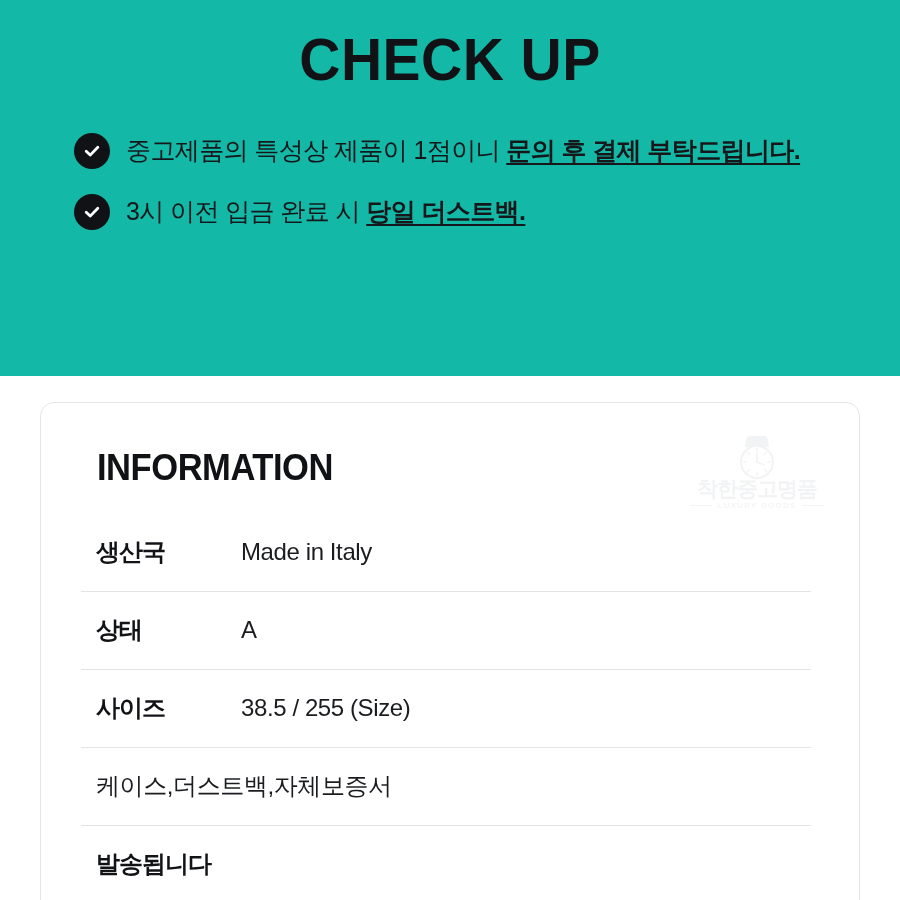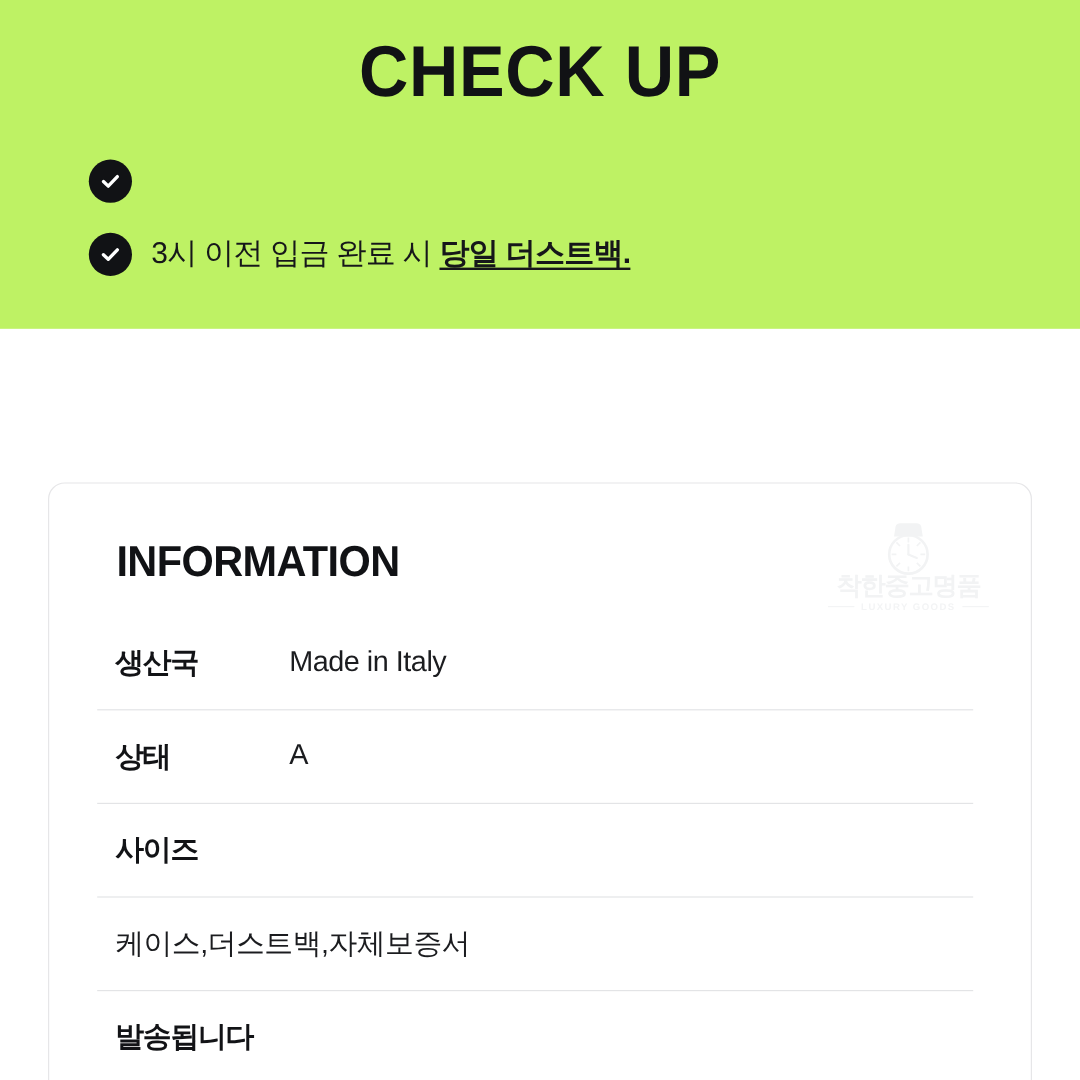--- a/index.html
+++ b/index.html
@@ -23,22 +23,22 @@
     height: 900px;
     background: #ffffff;
   }
 
   
   .checkup-band {
     position: absolute;
     left: 0;
     top: 0;
     width: 900px;
-    height: 274px;
-    background: #bef264;
+    height: 376px;
+    background: #14b8a6;
     text-decoration: underline;
   }
 
   .checkup-title {
     position: absolute;
     left: 0;
     top: 24px;
     width: 900px;
     text-align: center;
     font-size: 60px;
@@ -221,20 +221,21 @@
     <h1 class="checkup-title">CHECK UP</h1>
 
     <div class="checkup-list">
 
       <div class="checkup-row">
         <span class="check-icon">
           <svg width="20" height="20" viewBox="0 0 20 20" aria-hidden="true">
             <path d="M4.2 10.3 L8.2 14.1 L15.8 6.2" fill="none" stroke="#ffffff" stroke-width="2.8" stroke-linecap="round" stroke-linejoin="round"></path>
           </svg>
         </span>
+        <span class="checkup-text"><span>중고제품의 특성상 제품이 1점이니 </span><span class="em">문의 후 결제 부탁드립니다.</span></span>
       </div>
 
       <div class="checkup-row">
         <span class="check-icon">
           <svg width="20" height="20" viewBox="0 0 20 20" aria-hidden="true">
             <path d="M4.2 10.3 L8.2 14.1 L15.8 6.2" fill="none" stroke="#ffffff" stroke-width="2.8" stroke-linecap="round" stroke-linejoin="round"></path>
           </svg>
         </span>
         <span class="checkup-text"><span>3시 이전 입금 완료 시 </span><span class="em">당일 더스트백.</span></span>
       </div>
@@ -280,20 +281,21 @@
         <div class="info-value">Made in Italy</div>
       </div>
 
       <div class="info-row">
         <div class="info-label">상태</div>
         <div class="info-value">A</div>
       </div>
 
       <div class="info-row">
         <div class="info-label">사이즈</div>
+        <div class="info-value">38.5 / 255 (Size)</div>
       </div>
 
       <div class="info-row">
         <div class="info-value">케이스,더스트백,자체보증서</div>
       </div>
 
       <div class="info-row">
         <div class="info-label">발송됩니다</div>
       </div>
 

